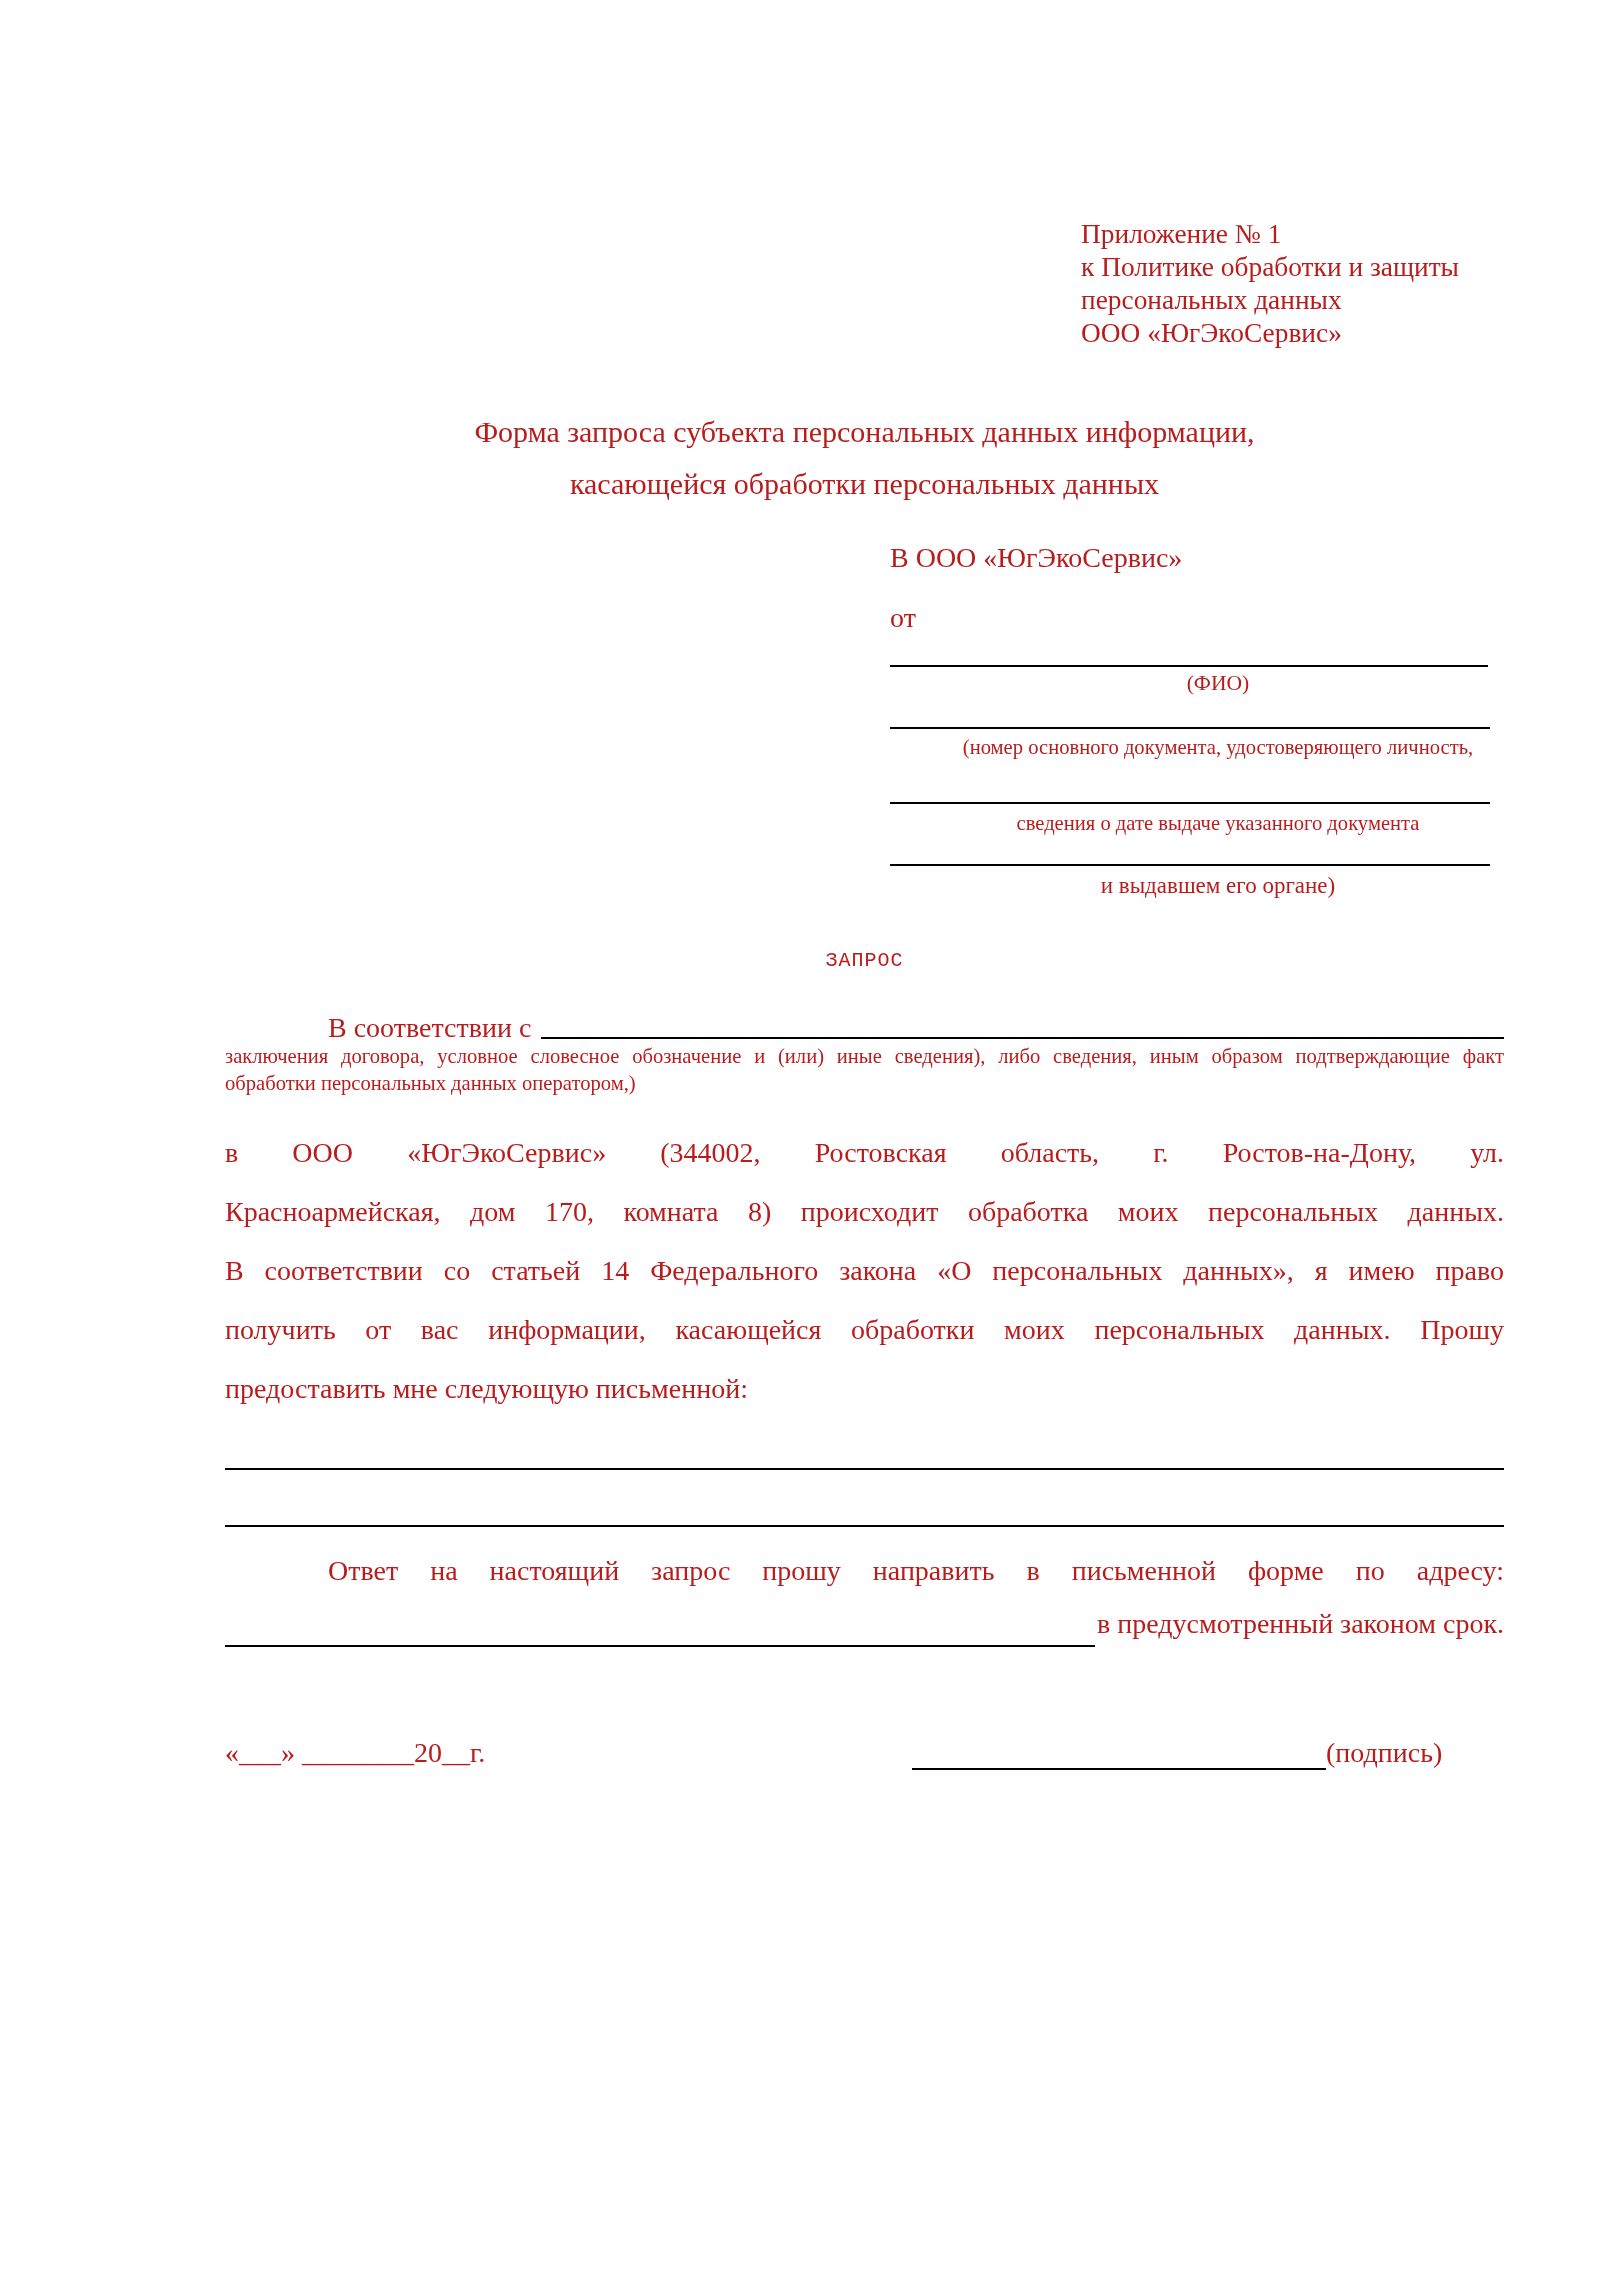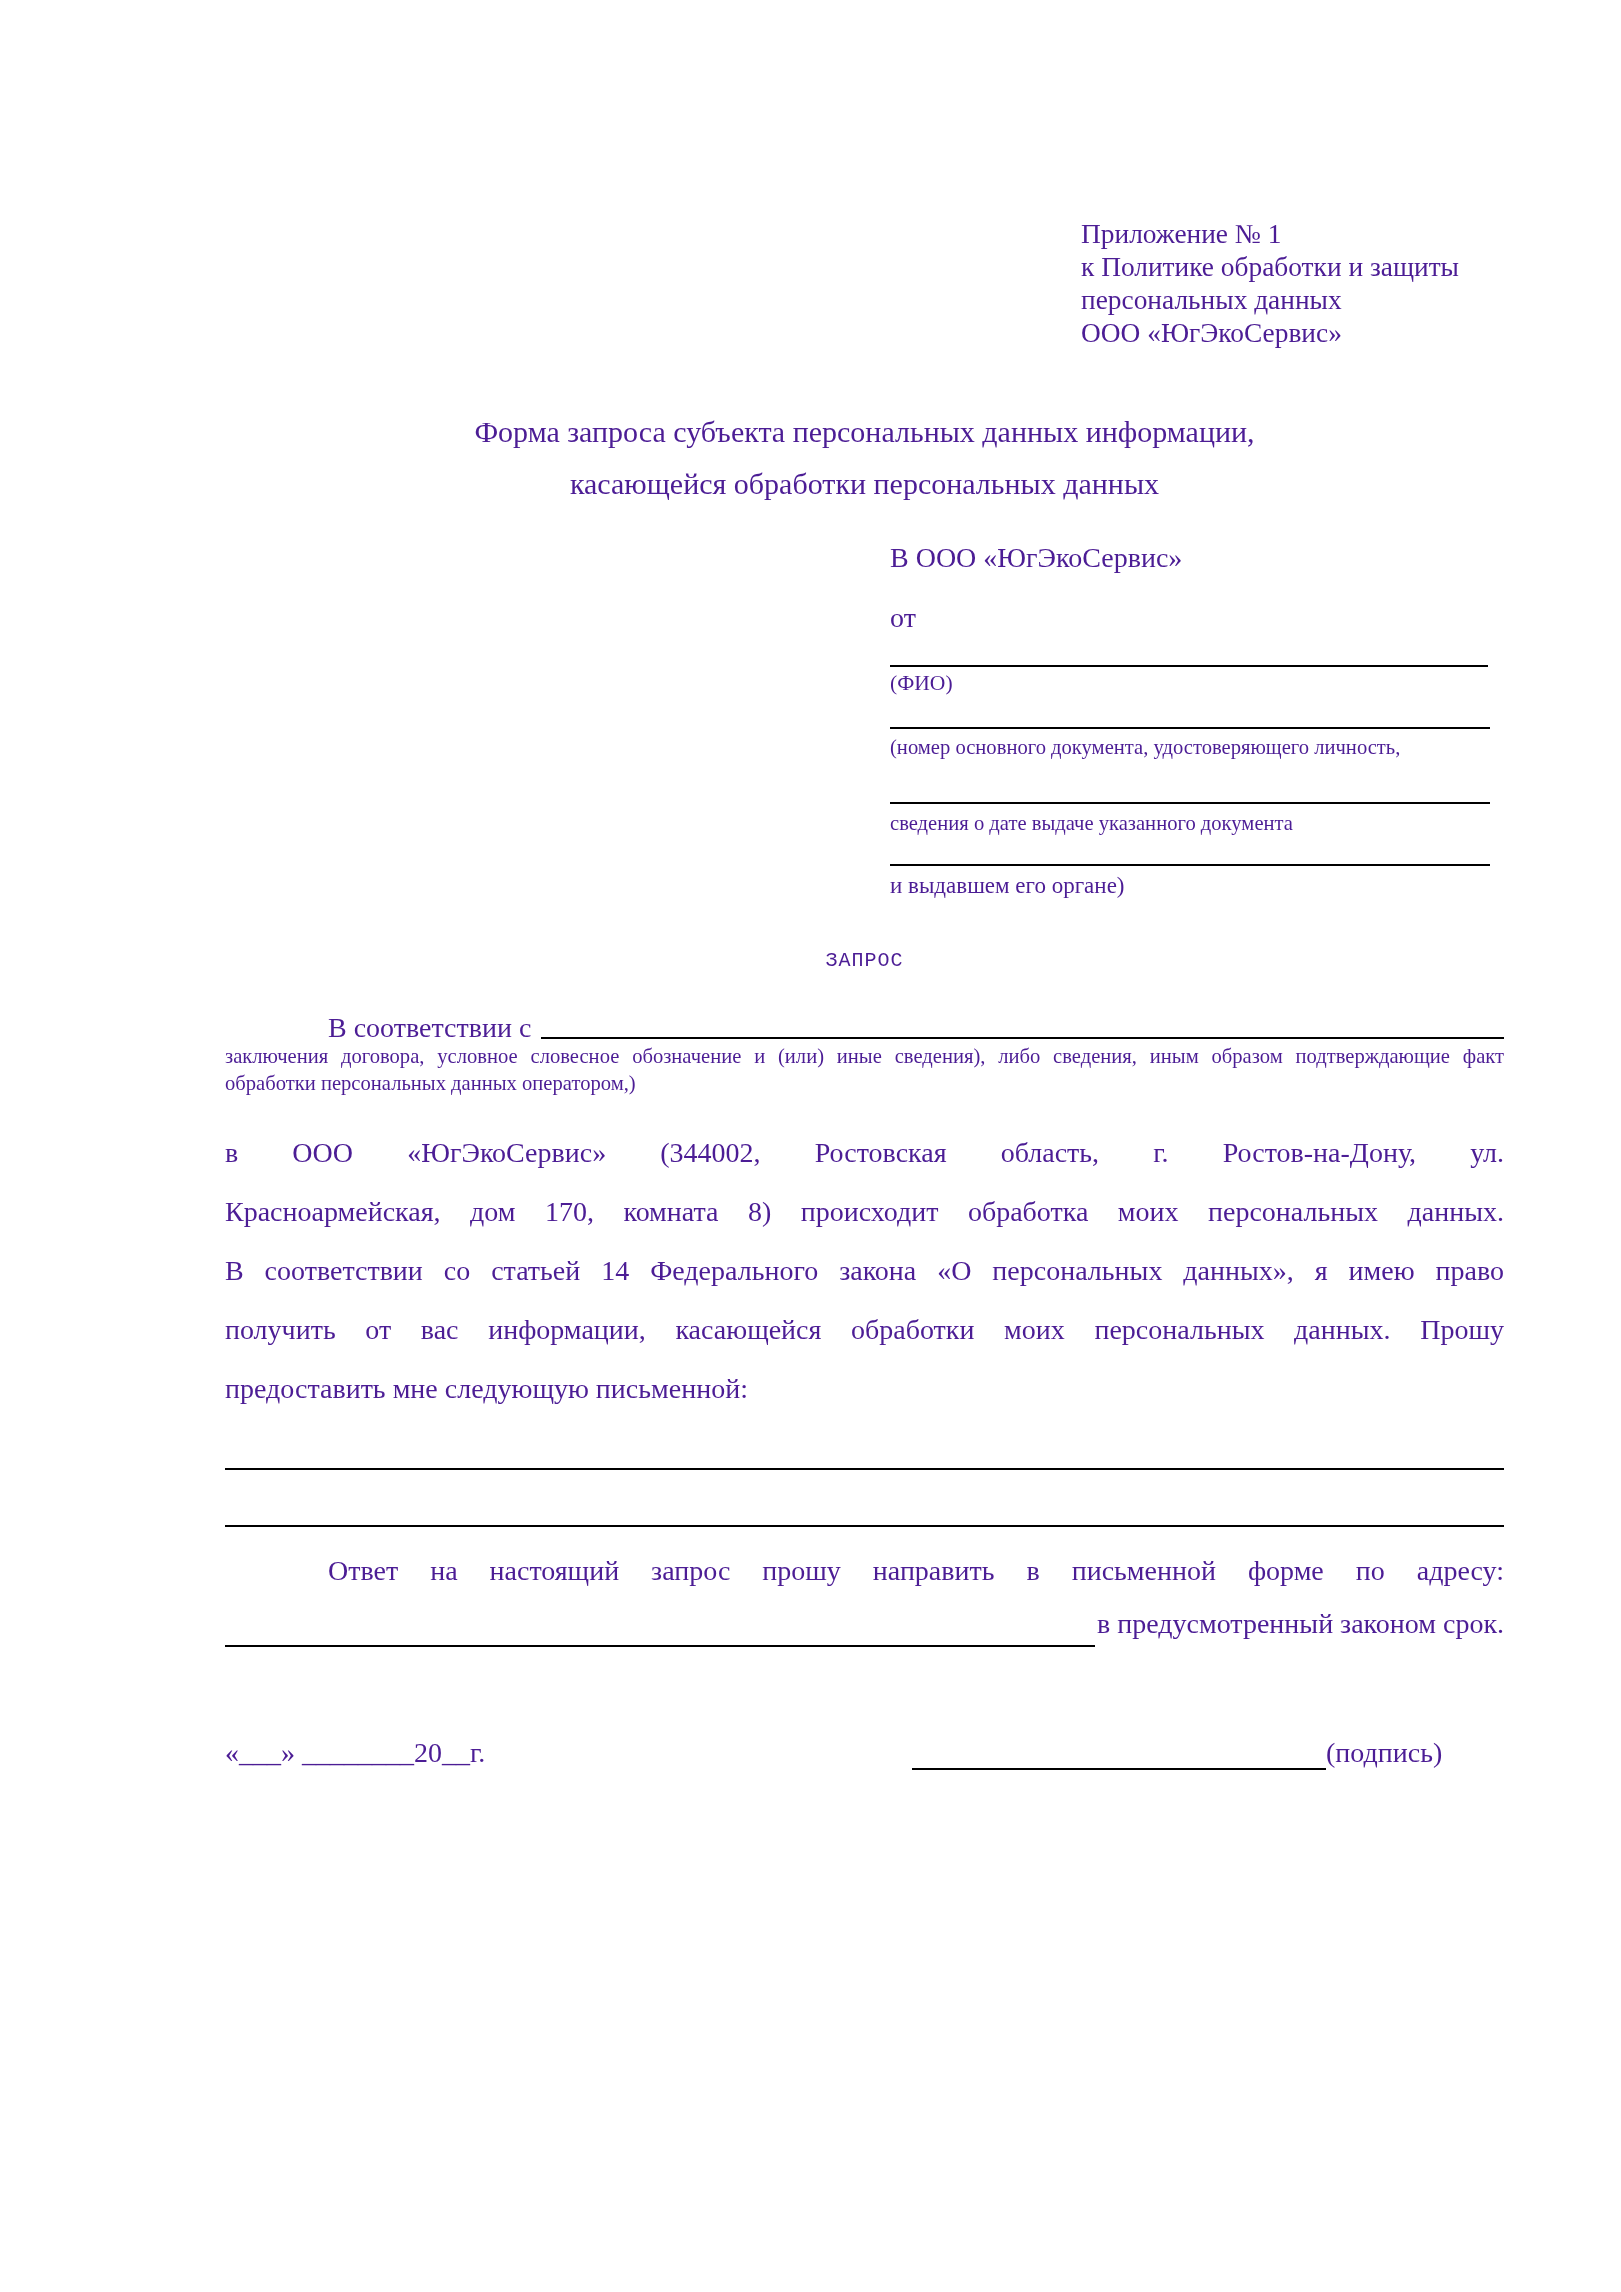--- a/index.html
+++ b/index.html
@@ -1,21 +1,21 @@
 <!DOCTYPE html>
 <html lang="ru"><head>
 <meta charset="utf-8">
 <style>
   html,body { margin:0; padding:0; background:#e8e8e8; }
   .page {
     position:relative;
     width:1621px; height:2293px;
     margin:0 auto;
     background:#ffffff;
-    color:#4c1d95;
+    color:#b91c1c;
     font-family:"Liberation Serif","DejaVu Serif",serif;
     overflow:hidden;
   }
   .abs { position:absolute; }
 
   
   .appendix { left:1081px; top:218px; font-size:27.4px; line-height:33px; white-space:nowrap; }
 
   
   .doc-title { left:225px; top:406px; width:1279px; text-align:center;
@@ -24,21 +24,21 @@
   
   .addr-to   { left:890px; top:542px; font-size:28px; white-space:nowrap; }
   .addr-from { left:890px; top:602px; font-size:28px; }
 
   .uline { border-bottom:2.5px solid #000; }
   .fio-line  { left:890px; top:628px; width:598px; height:37px; }
   .doc-line1 { left:890px; top:690px; width:600px; height:37px; }
   .doc-line2 { left:890px; top:765px; width:600px; height:37px; }
   .doc-line3 { left:890px; top:827px; width:600px; height:37px; }
 
-  .cap { left:890px; width:600px; }
+  .cap { left:918px; width:600px; text-align:center; }
   .fio-cap  { top:671px; font-size:21.6px; }
   .doc-cap1 { top:736px; font-size:20.6px; }
   .doc-cap2 { top:812px; font-size:20.6px; }
   .doc-cap3 { top:873px; font-size:23px; }
 
   
   .zapros { left:225px; top:949px; width:1279px; text-align:center; font-size:20px; letter-spacing:1px;font-family:Liberation Mono, monospace; }
 
   
   .accordance { left:225px; top:1010px; width:1279px; display:flex; font-size:28px; line-height:35px; }

